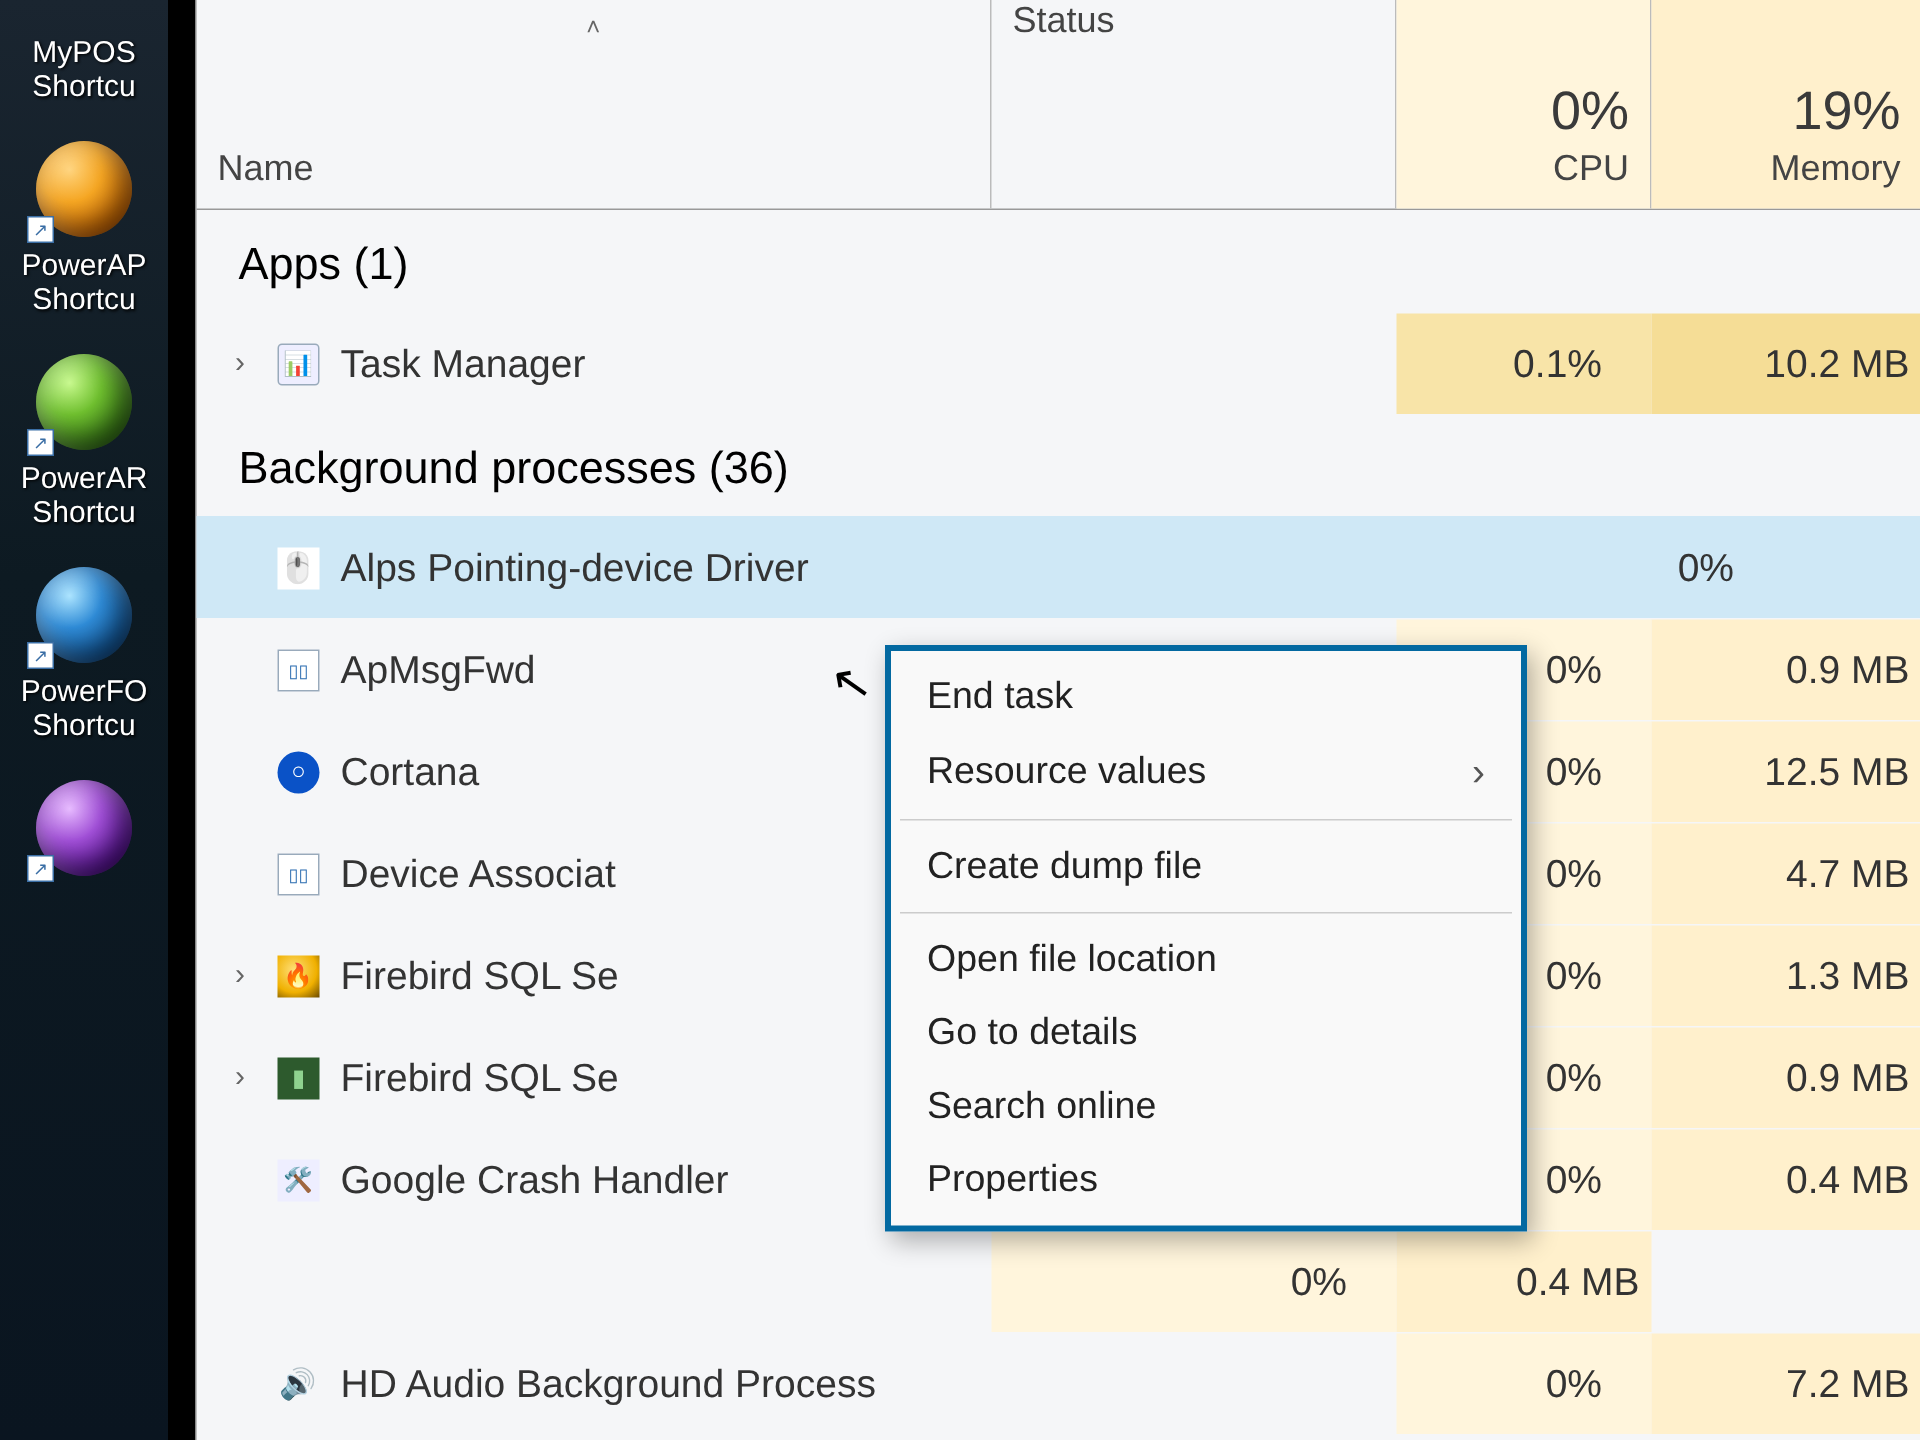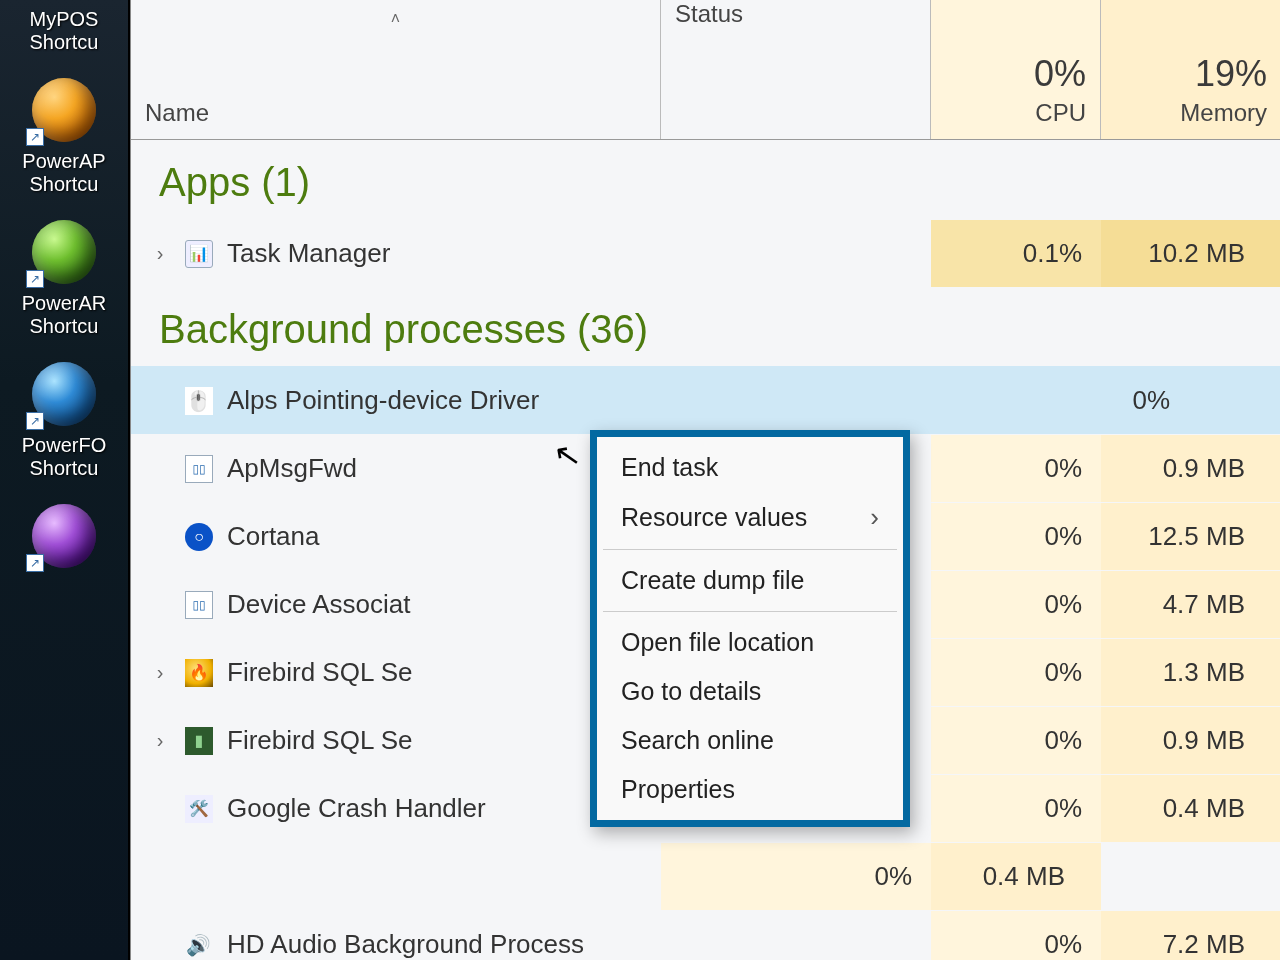--- a/index.html
+++ b/index.html
@@ -7,23 +7,23 @@
     font-family: "Segoe UI", Tahoma, sans-serif;
     background: #000;
     width: 1280px;
     height: 960px;
     overflow: hidden;
     position: relative;
   }
   .desktop {
     position: absolute;
     left: 0; top: 0;
-    width: 128px; height: 960px;
+    width: 112px; height: 960px;
     background: linear-gradient(180deg, #1a2530 0%, #0d1a22 40%, #0a1520 100%);
-    padding-top: 0;
+    padding-top: 16px;
   }
   .desktop-icon {
     width: 100px;
     margin: 8px auto 24px;
     text-align: center;
     color: #fff;
   }
   .desktop-icon .orb {
     width: 64px; height: 64px; margin: 0 auto 4px;
     border-radius: 50%;
@@ -75,22 +75,22 @@
   .header-cell.mem    { background: #fff0cc; border-right:none;}
   .sort-caret {
     text-align:center; font-size:16px; color:#666; margin-bottom:auto;
     margin-top:10px;
   }
   .pct {
     font-size: 36px; font-weight:400; color:#3a3a3a; margin-bottom:4px;
   }
   .body { }
   .group-header {
-    font-size: 40px;
-    color: #4d7c0f;
+    font-size: 30px;
+    color: #000000;
     padding: 20px 0 14px 28px;
   }
   .row {
     display: grid;
     grid-template-columns: 530px 270px 170px 180px;
     height: 68px;
     align-items: center;
     font-size: 26px;
     color: #333;
     border-top: 1px solid rgba(0,0,0,0);
@@ -108,26 +108,26 @@
     visibility:hidden;
   }
   .row.expandable .chev { visibility:visible; }
   .row .icon {
     width:28px; height:28px; flex:0 0 28px;
     display:flex; align-items:center; justify-content:center;
     font-size:18px;
   }
   .row .cell-status { padding-left:6px; }
   .row .cell-cpu {
-    text-align:right; padding-right:19px;
+    text-align:right; padding-right:33px;
     background: #fff5dc;
     height:100%; display:flex; align-items:center; justify-content:flex-end;
   }
   .row .cell-mem {
-    padding-right:36px;
+    padding-right:8px;
     background: #fff0cc;
     height:100%; display:flex; align-items:center; justify-content:flex-end;
   }
   .row.selected .cell-cpu, .row.selected .cell-mem { background: #cfe8f6; }
   .row.app .cell-cpu { background:#f8e4a8; }
   .row.app .cell-mem { background:#f5dd96; }
 
   .icon-tm  { background:#eef; border:1px solid #9ab; border-radius:3px;}
   .icon-tm::after{content:"📊"; font-size:16px;}
   .icon-alps{ background:#fff;}
@@ -143,23 +143,23 @@
   .icon-fb2 { background:#2d5a2d;}
   .icon-fb2::after{content:"▮"; color:#8fd28f; font-size:16px;}
   .icon-gc  { background:#eef;}
   .icon-gc::after{content:"🛠️"; font-size:16px;}
   .icon-hd  { background:transparent;}
   .icon-hd::after{content:"🔊"; font-size:20px;}
 
   .context-menu {
     position:absolute;
     left: 590px; top: 430px;
-    width: 320px;
+    width: 428px;
     background:#f9f9f9;
-    border:7px solid #0369a1;
+    border:4px solid #0369a1;
     box-shadow: 4px 6px 16px rgba(0,0,0,.3);
     padding: 6px 2px;
     font-size: 25px;
     color:#222;
   }
   .context-menu .item {
     padding: 10px 22px;
     display:flex; justify-content:space-between; align-items:center;
   }
   .context-menu .sep {

